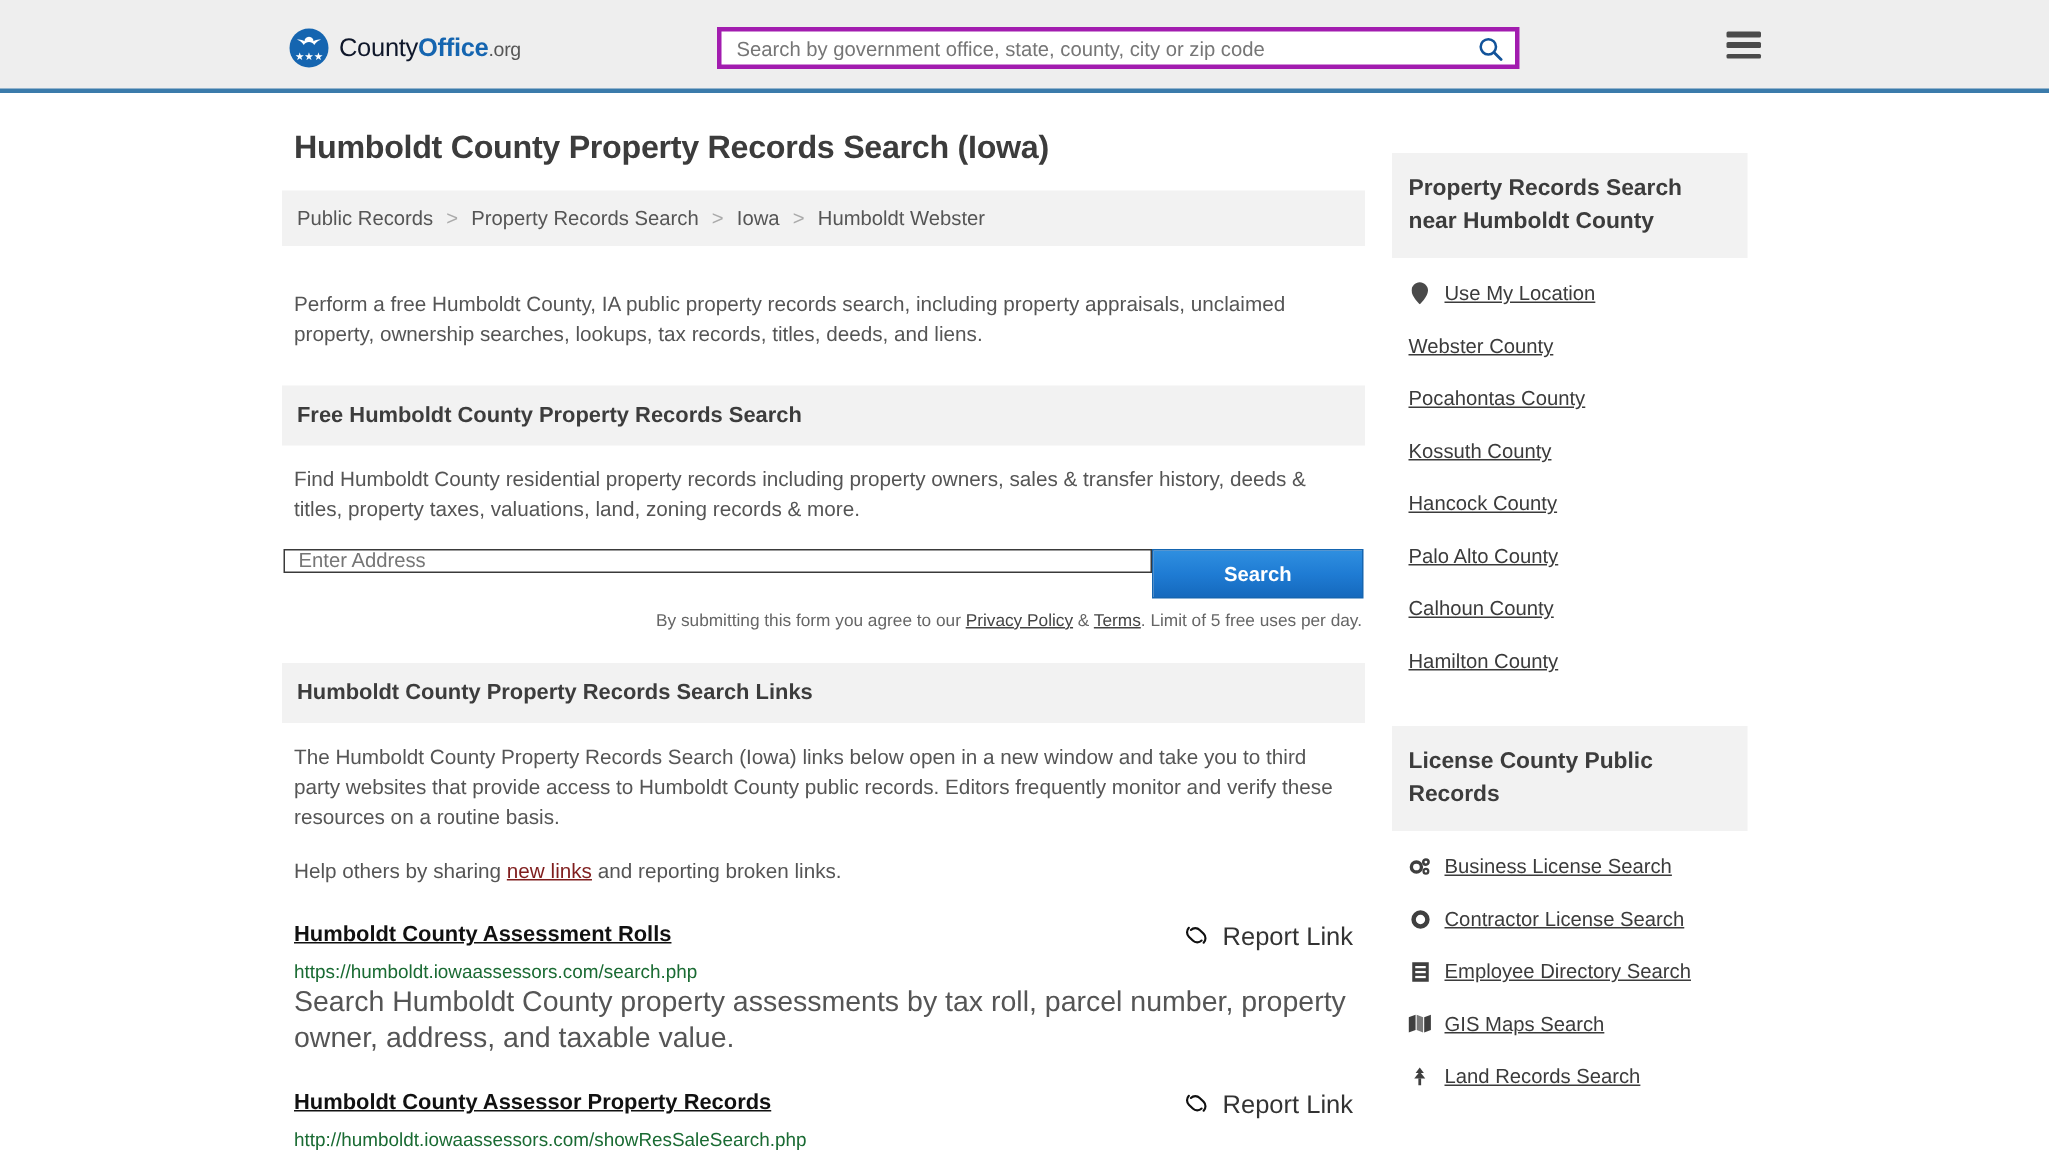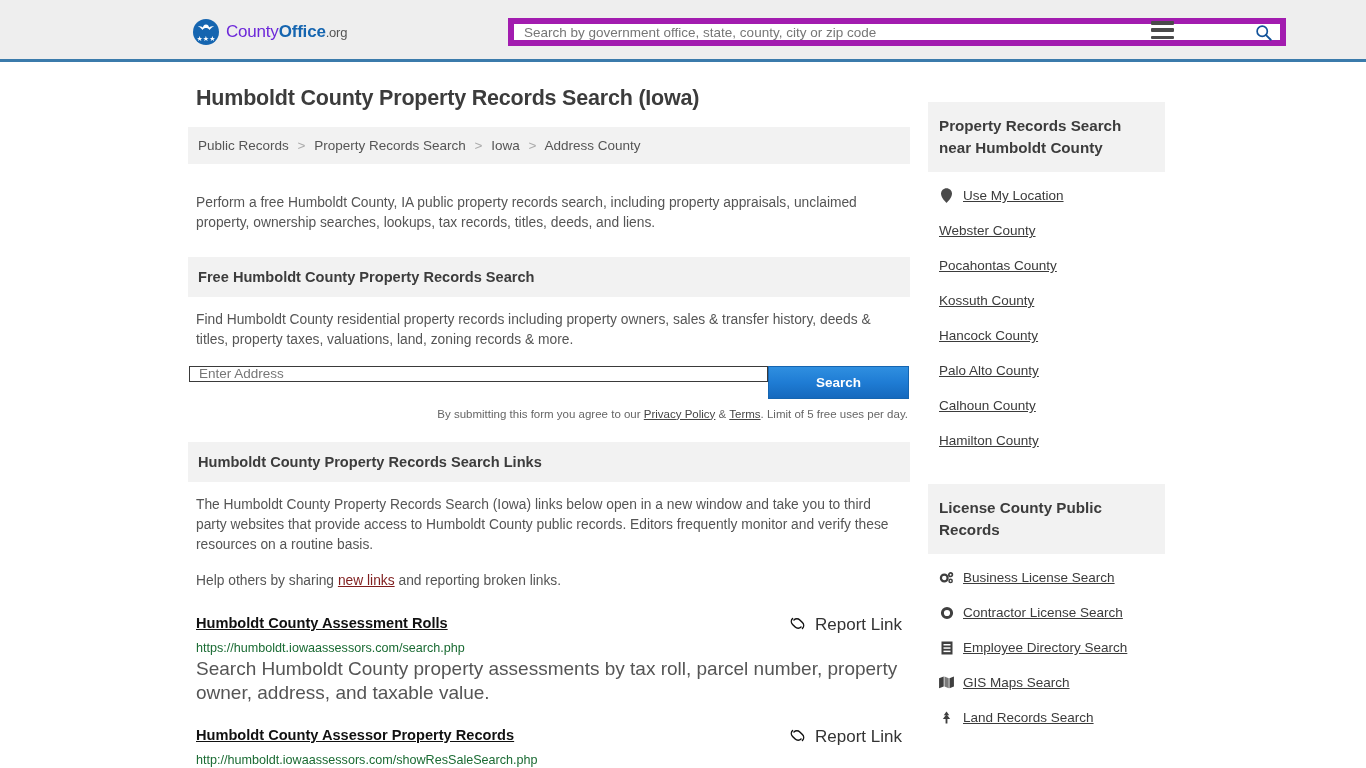--- a/index.html
+++ b/index.html
@@ -61,31 +61,31 @@
     line-height: 7px;
     white-space: nowrap;
   }
   .logo-text {
     font-size: 17px;
     color: #2b2b2b;
     letter-spacing: -0.2px;
     white-space: nowrap;
   }
   .logo-text .b { font-weight: bold; color: #1565b0; }
-  .logo-text .county { font-weight: normal; color: #6d28d9; text-align: center; }
+  .logo-text .county { font-weight: normal; color: #0f172a; text-align: center; }
   .logo-text .org { color: #555; font-size: 13px; }
 
   .header-search {
     position: absolute;
-    left: 508px;
+    left: 478px;
     top: 18px;
-    width: 778px;
+    width: 535px;
     height: 28px;
     background: #ffffff;
-    border: 6px solid #a21caf;
+    border: 3px solid #a21caf;
     display: flex;
     align-items: center;
   }
   .header-search input {
     flex: 1 1 auto;
     border: 0;
     outline: 0;
     background: transparent;
     font-family: "Liberation Sans", sans-serif;
     font-size: 13.5px;
@@ -333,21 +333,21 @@
 
       <h1 class="page-title">Humboldt County Property Records Search (Iowa)</h1>
 
       <div class="breadcrumb">
         <a href="#">Public Records</a>
         <span class="sep">&gt;</span>
         <a href="#">Property Records Search</a>
         <span class="sep">&gt;</span>
         <a href="#">Iowa</a>
         <span class="sep">&gt;</span>
-        <a href="#">Address County</a>
+        <a href="#">Humboldt Webster</a>
       </div>
 
       <p class="intro">Perform a free Humboldt County, IA public property records search, including property appraisals, unclaimed property, ownership searches, lookups, tax records, titles, deeds, and liens.</p>
 
       <div style="margin-top:18px;">
         <div class="panel-head">Free Humboldt County Property Records Search</div>
         <div class="panel-body">Find Humboldt County residential property records including property owners, sales &amp; transfer history, deeds &amp; titles, property taxes, valuations, land, zoning records &amp; more.</div>
 
         <div class="addr-form">
           <input class="addr-input" type="text" placeholder="Enter Address" style="">

